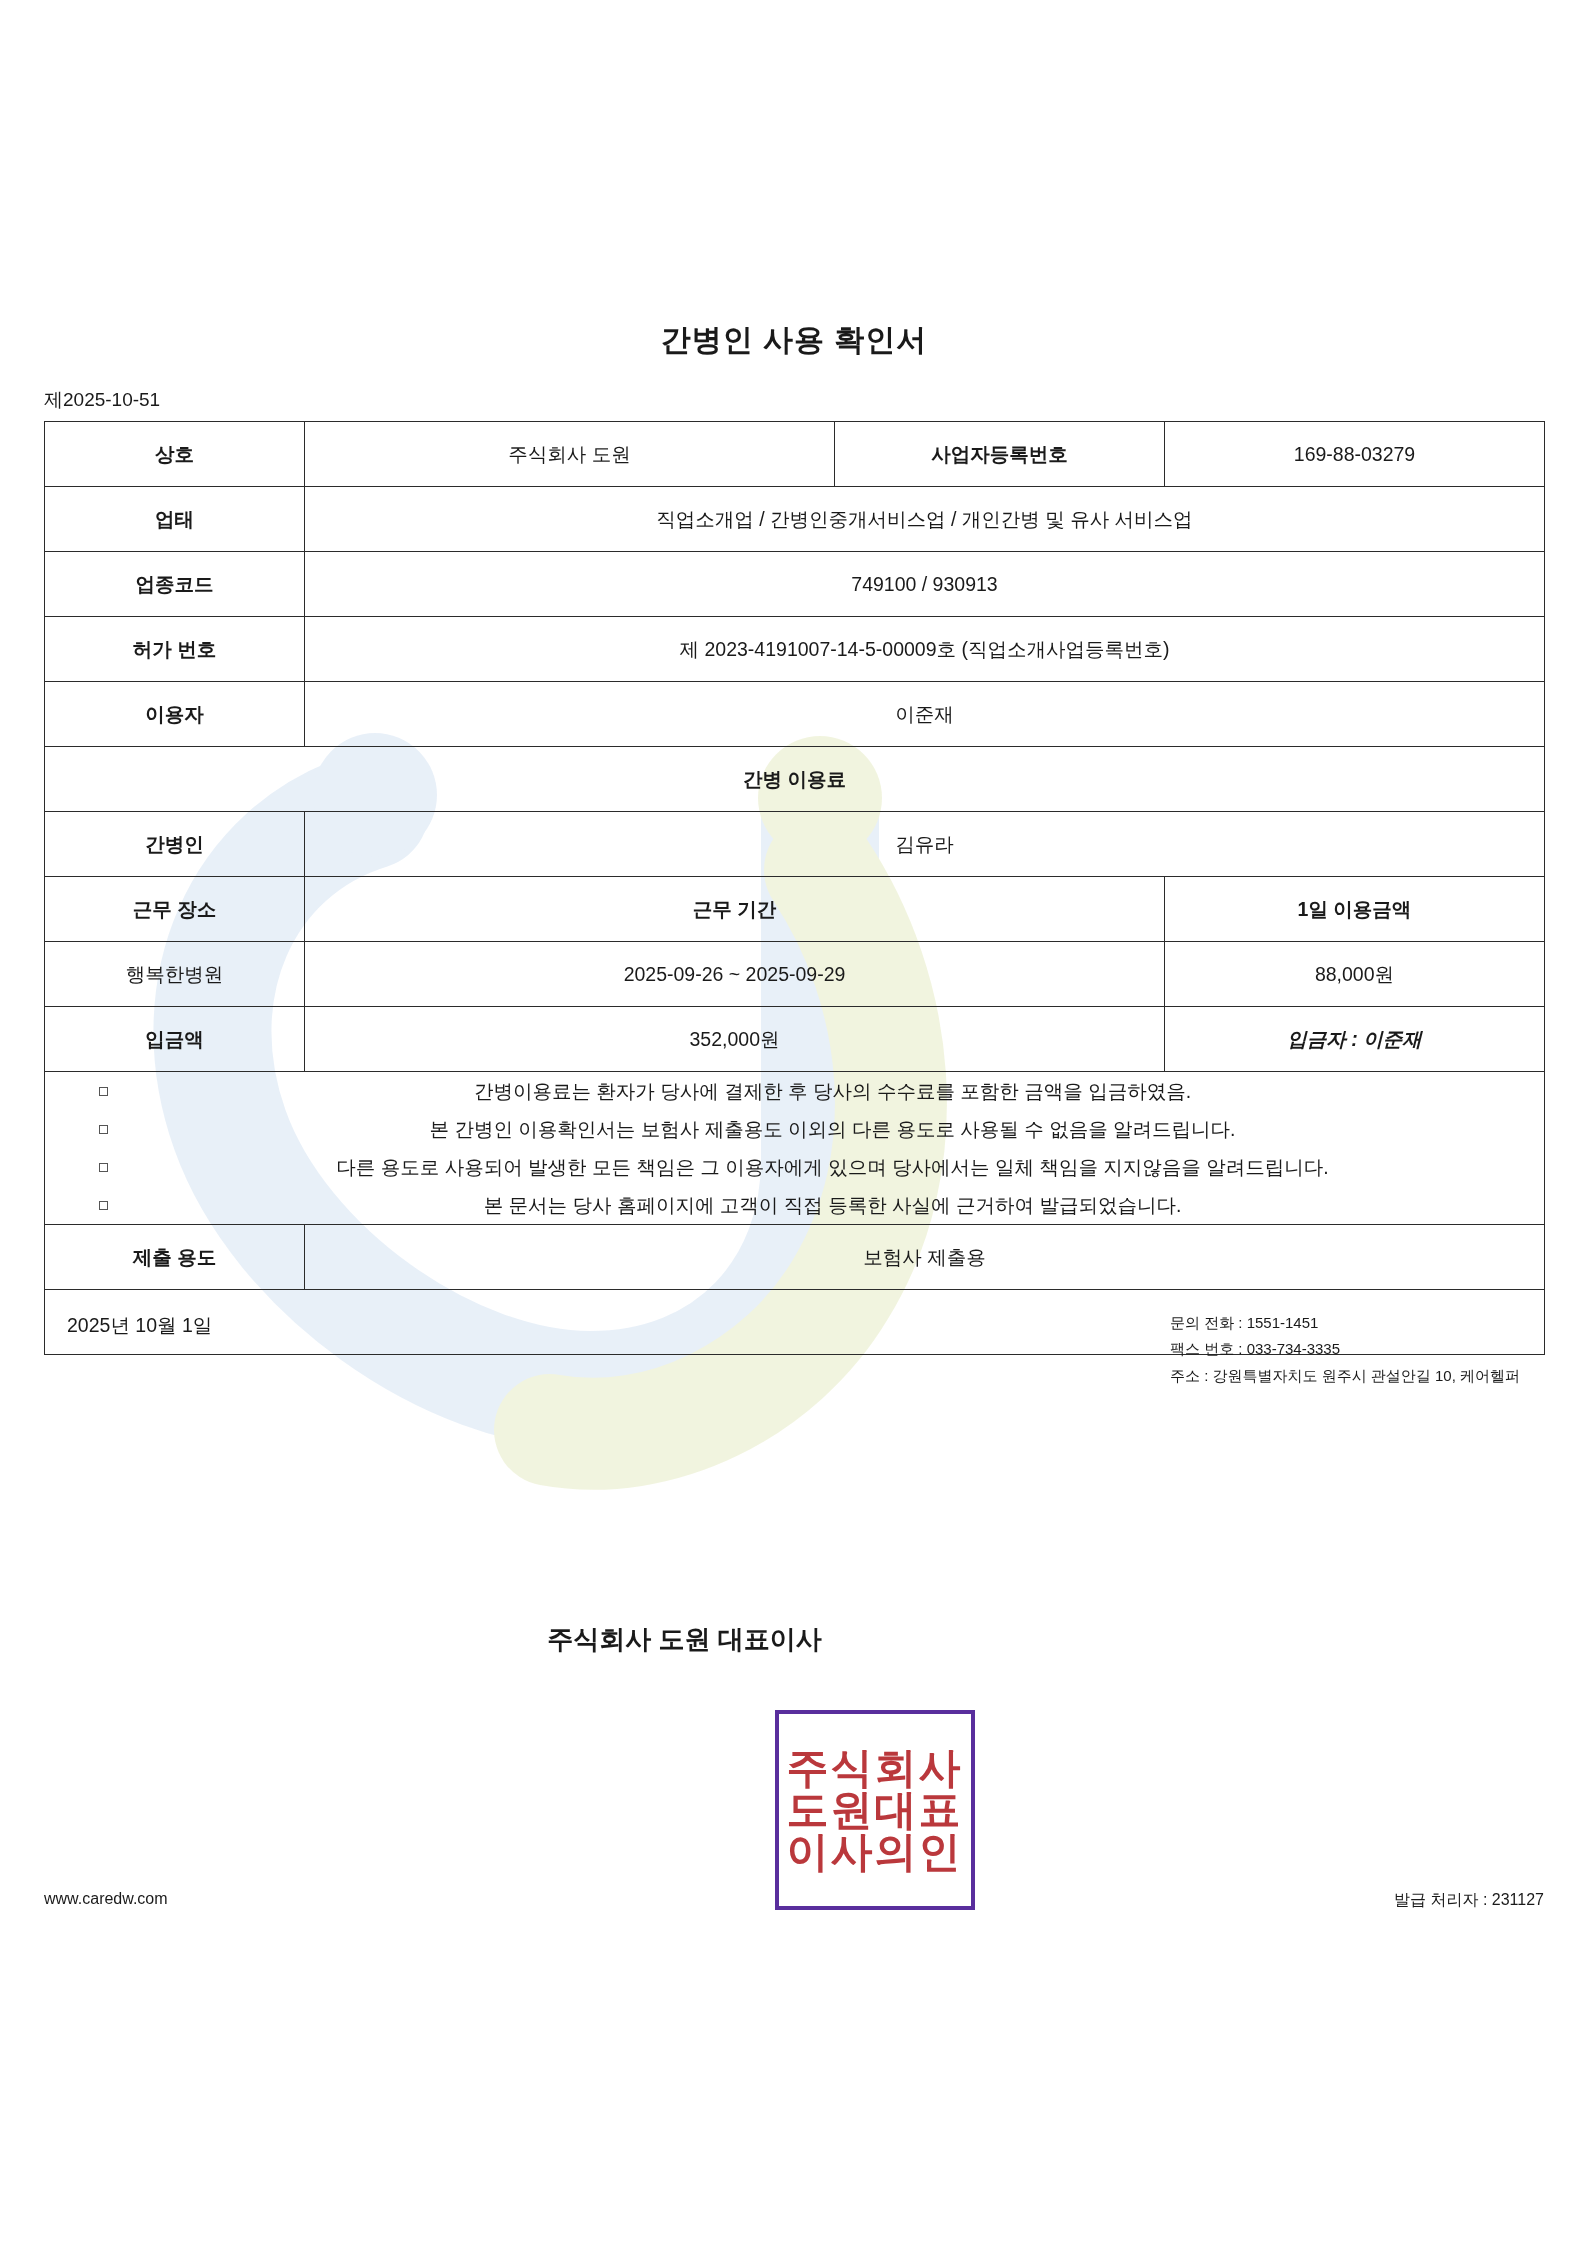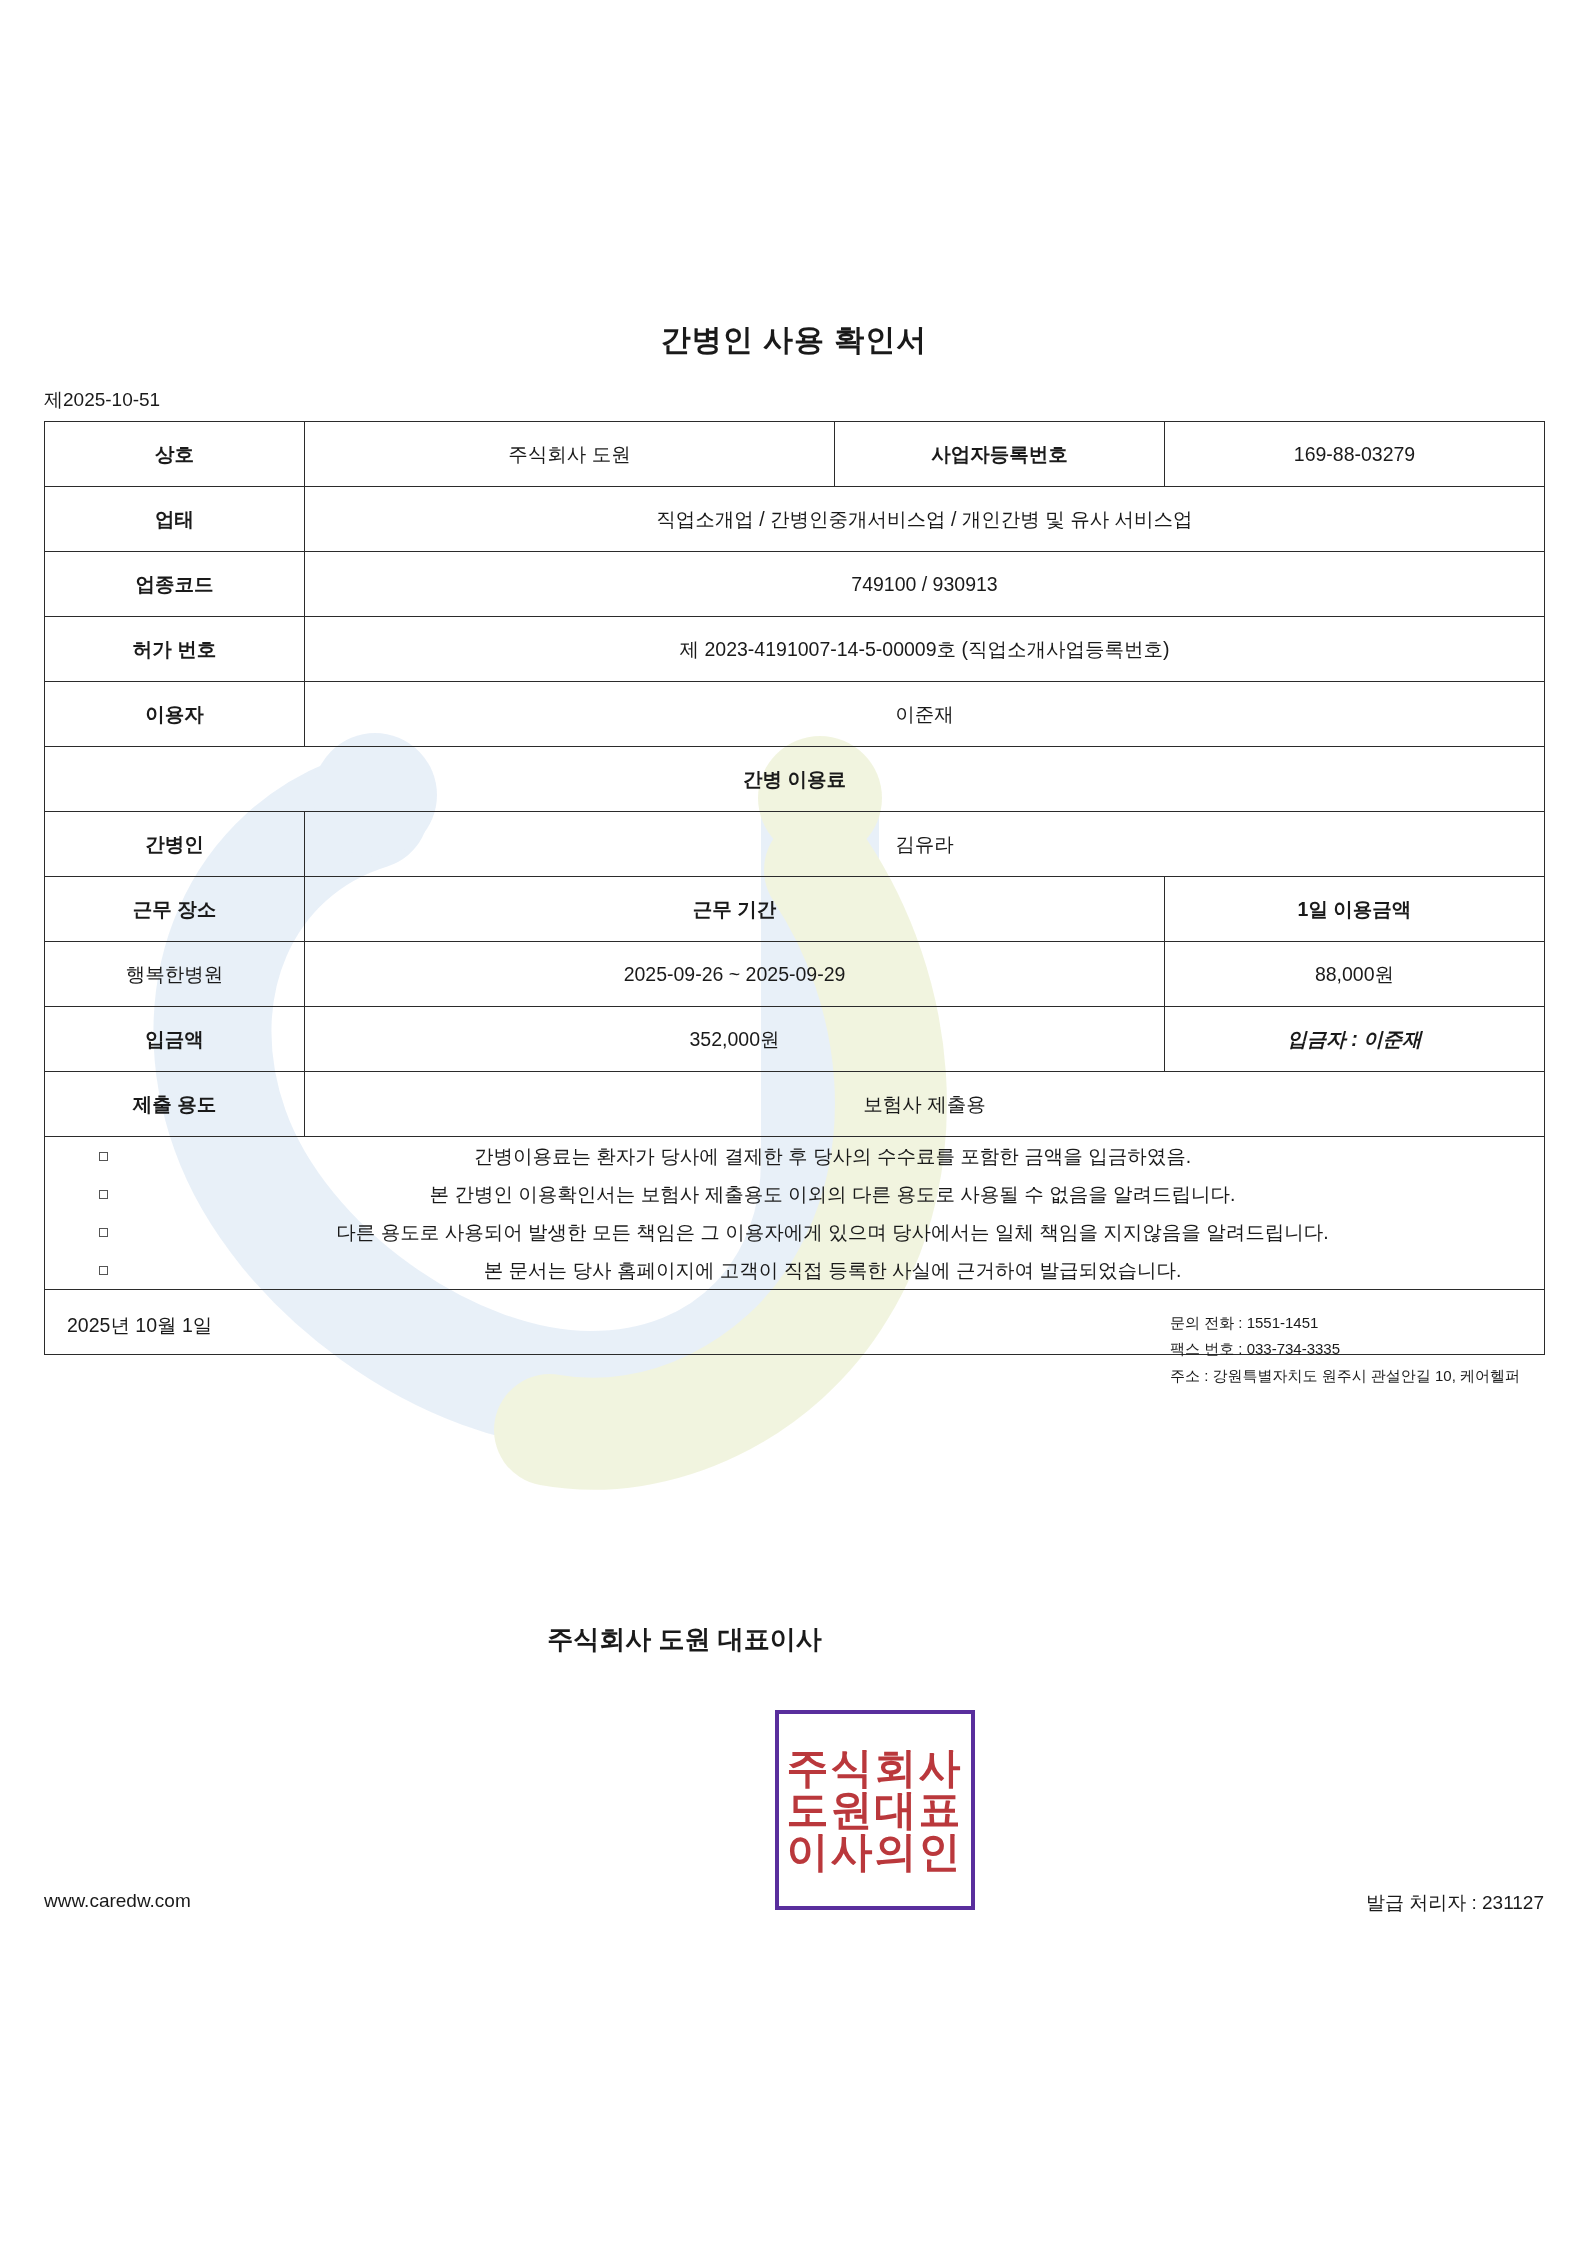--- a/index.html
+++ b/index.html
@@ -190,21 +190,21 @@
     display: block;
   }
 
   .bottom-bar {
     position: absolute;
     left: 44px;
     top: 1890px;
     width: 1500px;
     display: flex;
     justify-content: space-between;
-    font-size: 19px;
+    font-size: 16px;
     z-index: 2;
   }
 </style>
 </head>
 <body>
 
 <div class="page">
 
   <svg class="watermark" viewBox="0 0 880 840" xmlns="http://www.w3.org/2000/svg">
     <g opacity="0.55">
@@ -266,32 +266,32 @@
           <td class="val">행복한병원</td>
           <td class="val" colspan="2">2025-09-26  ~  2025-09-29</td>
           <td class="val">88,000원</td>
         </tr>
         <tr>
           <td class="lbl">입금액</td>
           <td class="val" colspan="2">352,000원</td>
           <td class="pad-right">입금자 : 이준재</td>
         </tr>
         <tr>
-          <td class="lbl">제출 용도</td>
-          <td class="val" colspan="3">보험사 제출용</td>
-        </tr>
-        <tr>
           <td class="notes" colspan="4">
             <ul class="notes-list">
               <li>간병이용료는 환자가 당사에 결제한 후 당사의 수수료를 포함한 금액을 입금하였음.</li>
               <li>본 간병인 이용확인서는 보험사 제출용도 이외의 다른 용도로 사용될 수 없음을 알려드립니다.</li>
               <li>다른 용도로 사용되어 발생한 모든 책임은 그 이용자에게 있으며 당사에서는 일체 책임을 지지않음을 알려드립니다.</li>
               <li>본 문서는 당사 홈페이지에 고객이 직접 등록한 사실에 근거하여 발급되었습니다.</li>
             </ul>
           </td>
+        </tr>
+        <tr>
+          <td class="lbl">제출 용도</td>
+          <td class="val" colspan="3">보험사 제출용</td>
         </tr>
         <tr>
           <td class="footer-cell" colspan="4">
             <div class="footer-inner">
               <div class="issue-date">2025년 10월 1일</div>
               <div class="contact">
                 <div>문의 전화 : 1551-1451</div>
                 <div>팩스 번호 : 033-734-3335</div>
                 <div>주소 : 강원특별자치도 원주시 관설안길 10, 케어헬퍼</div>
               </div>

